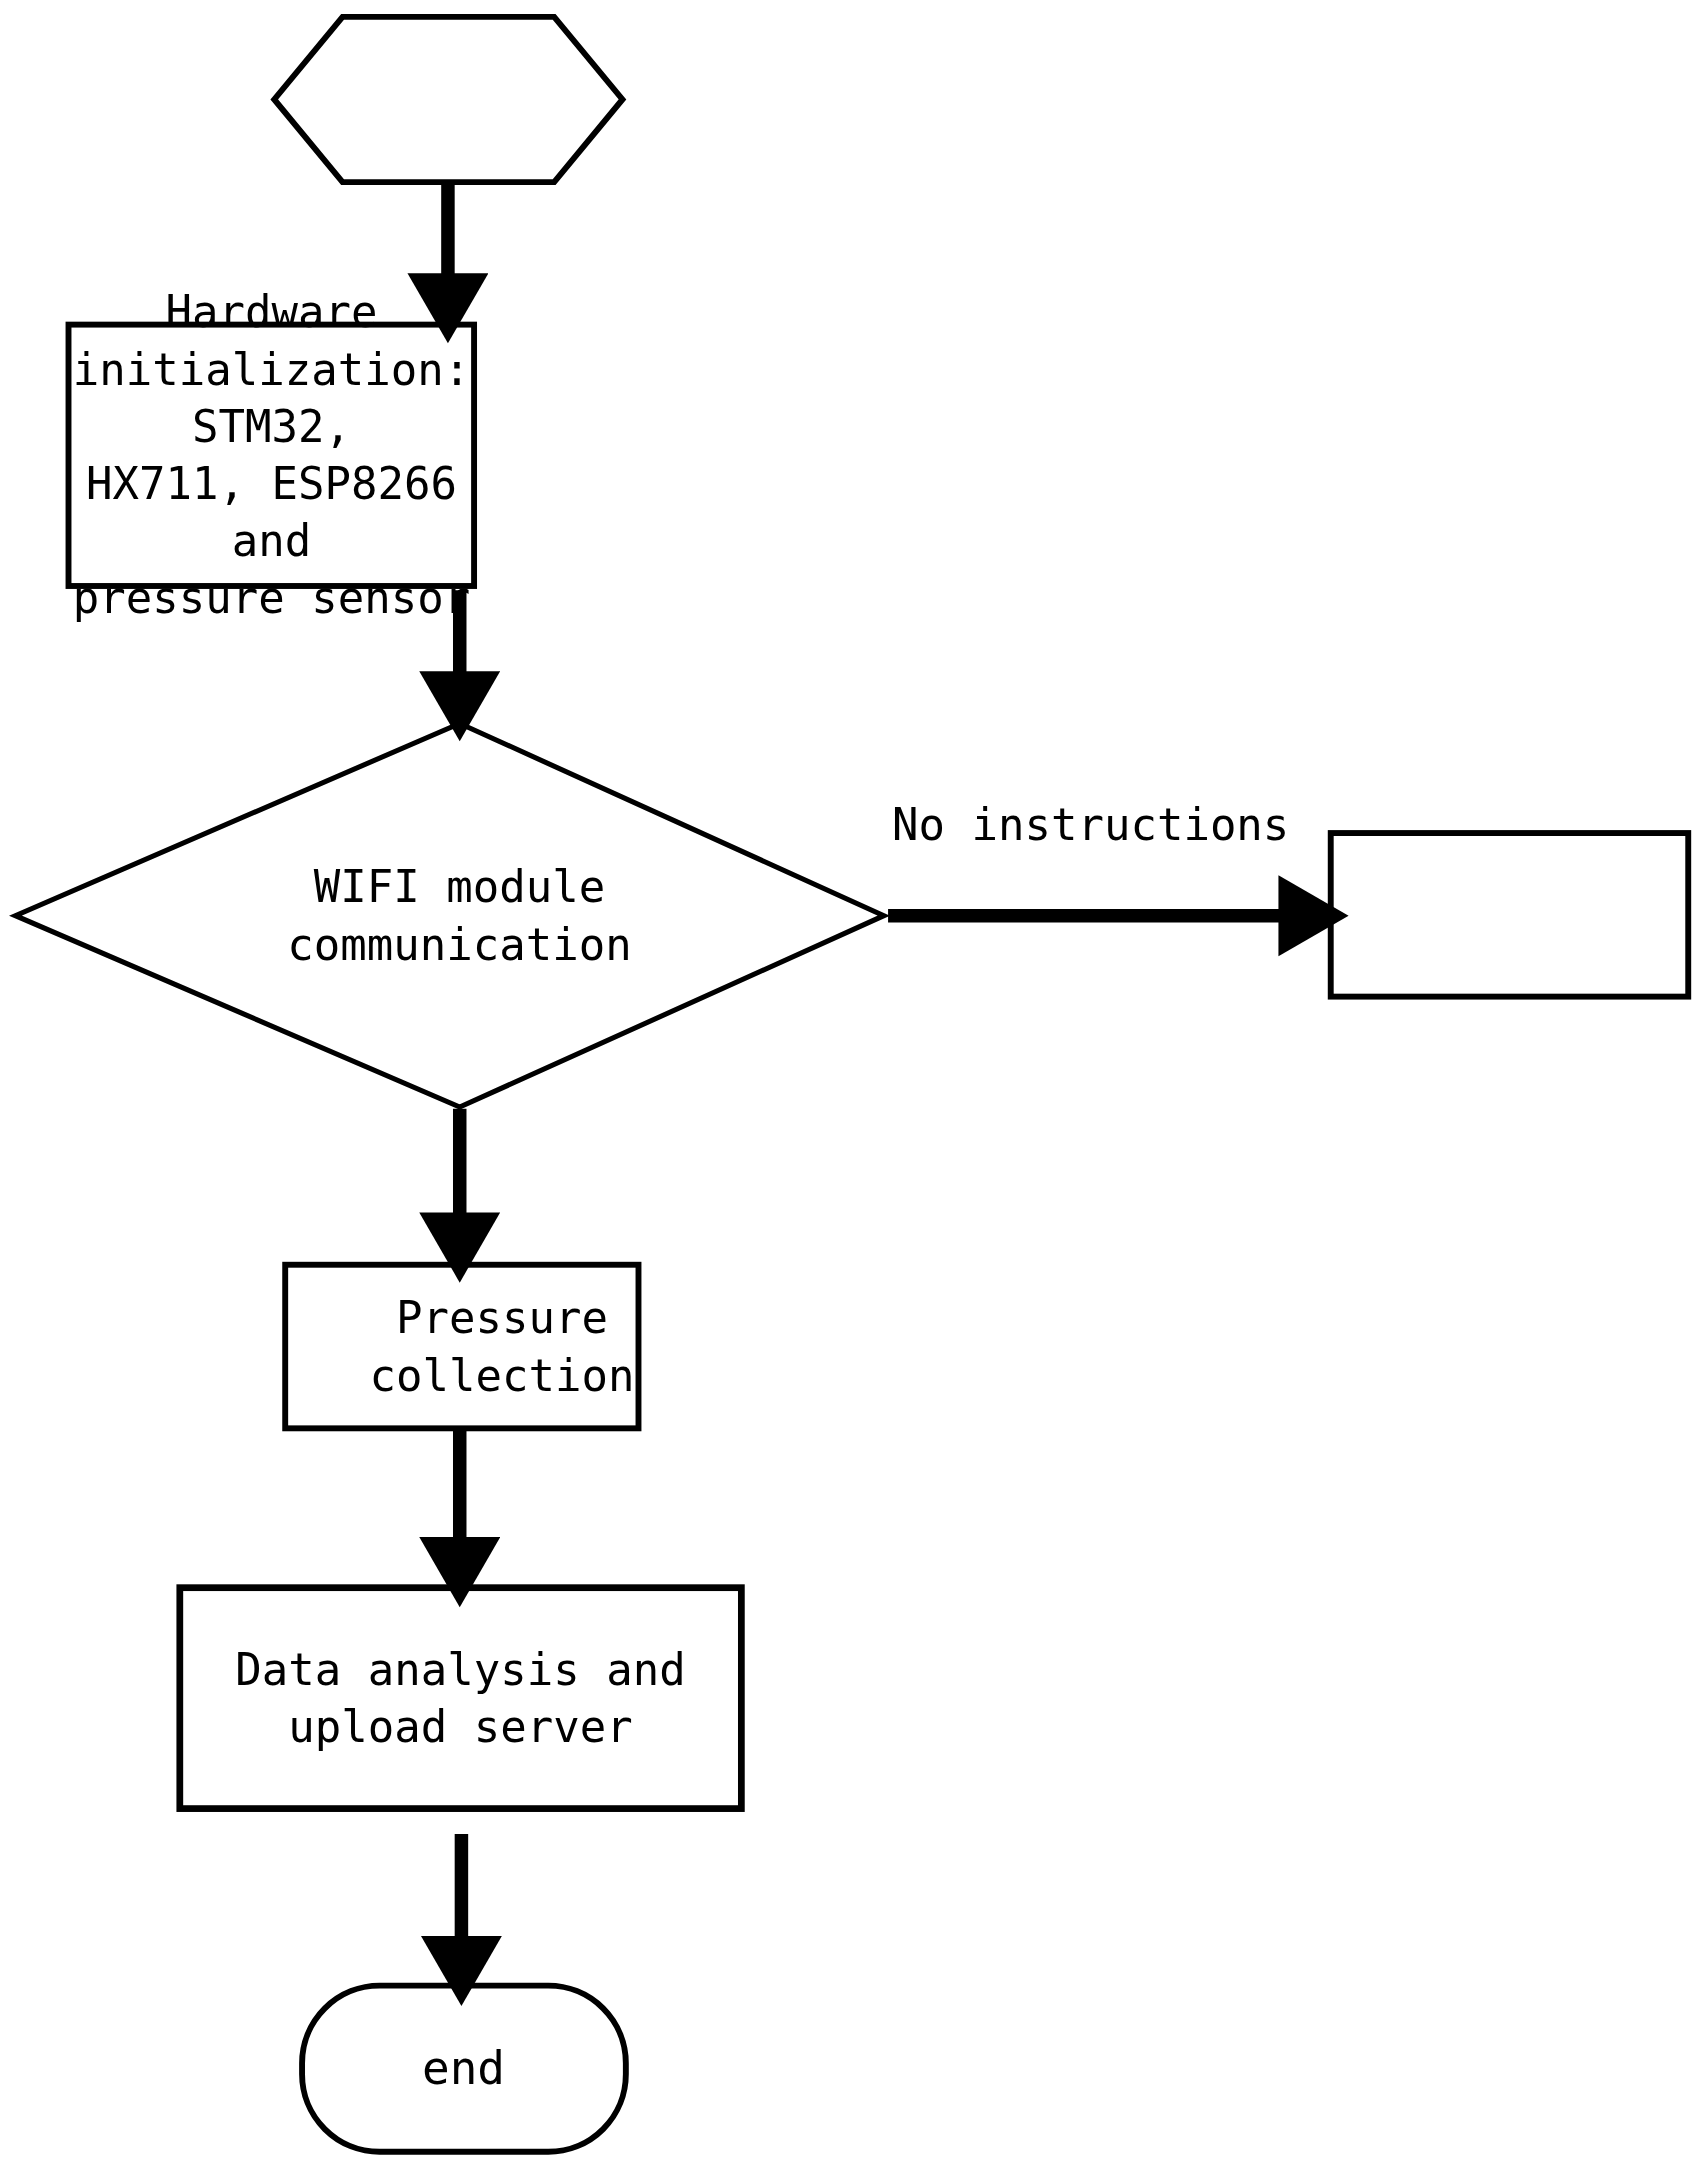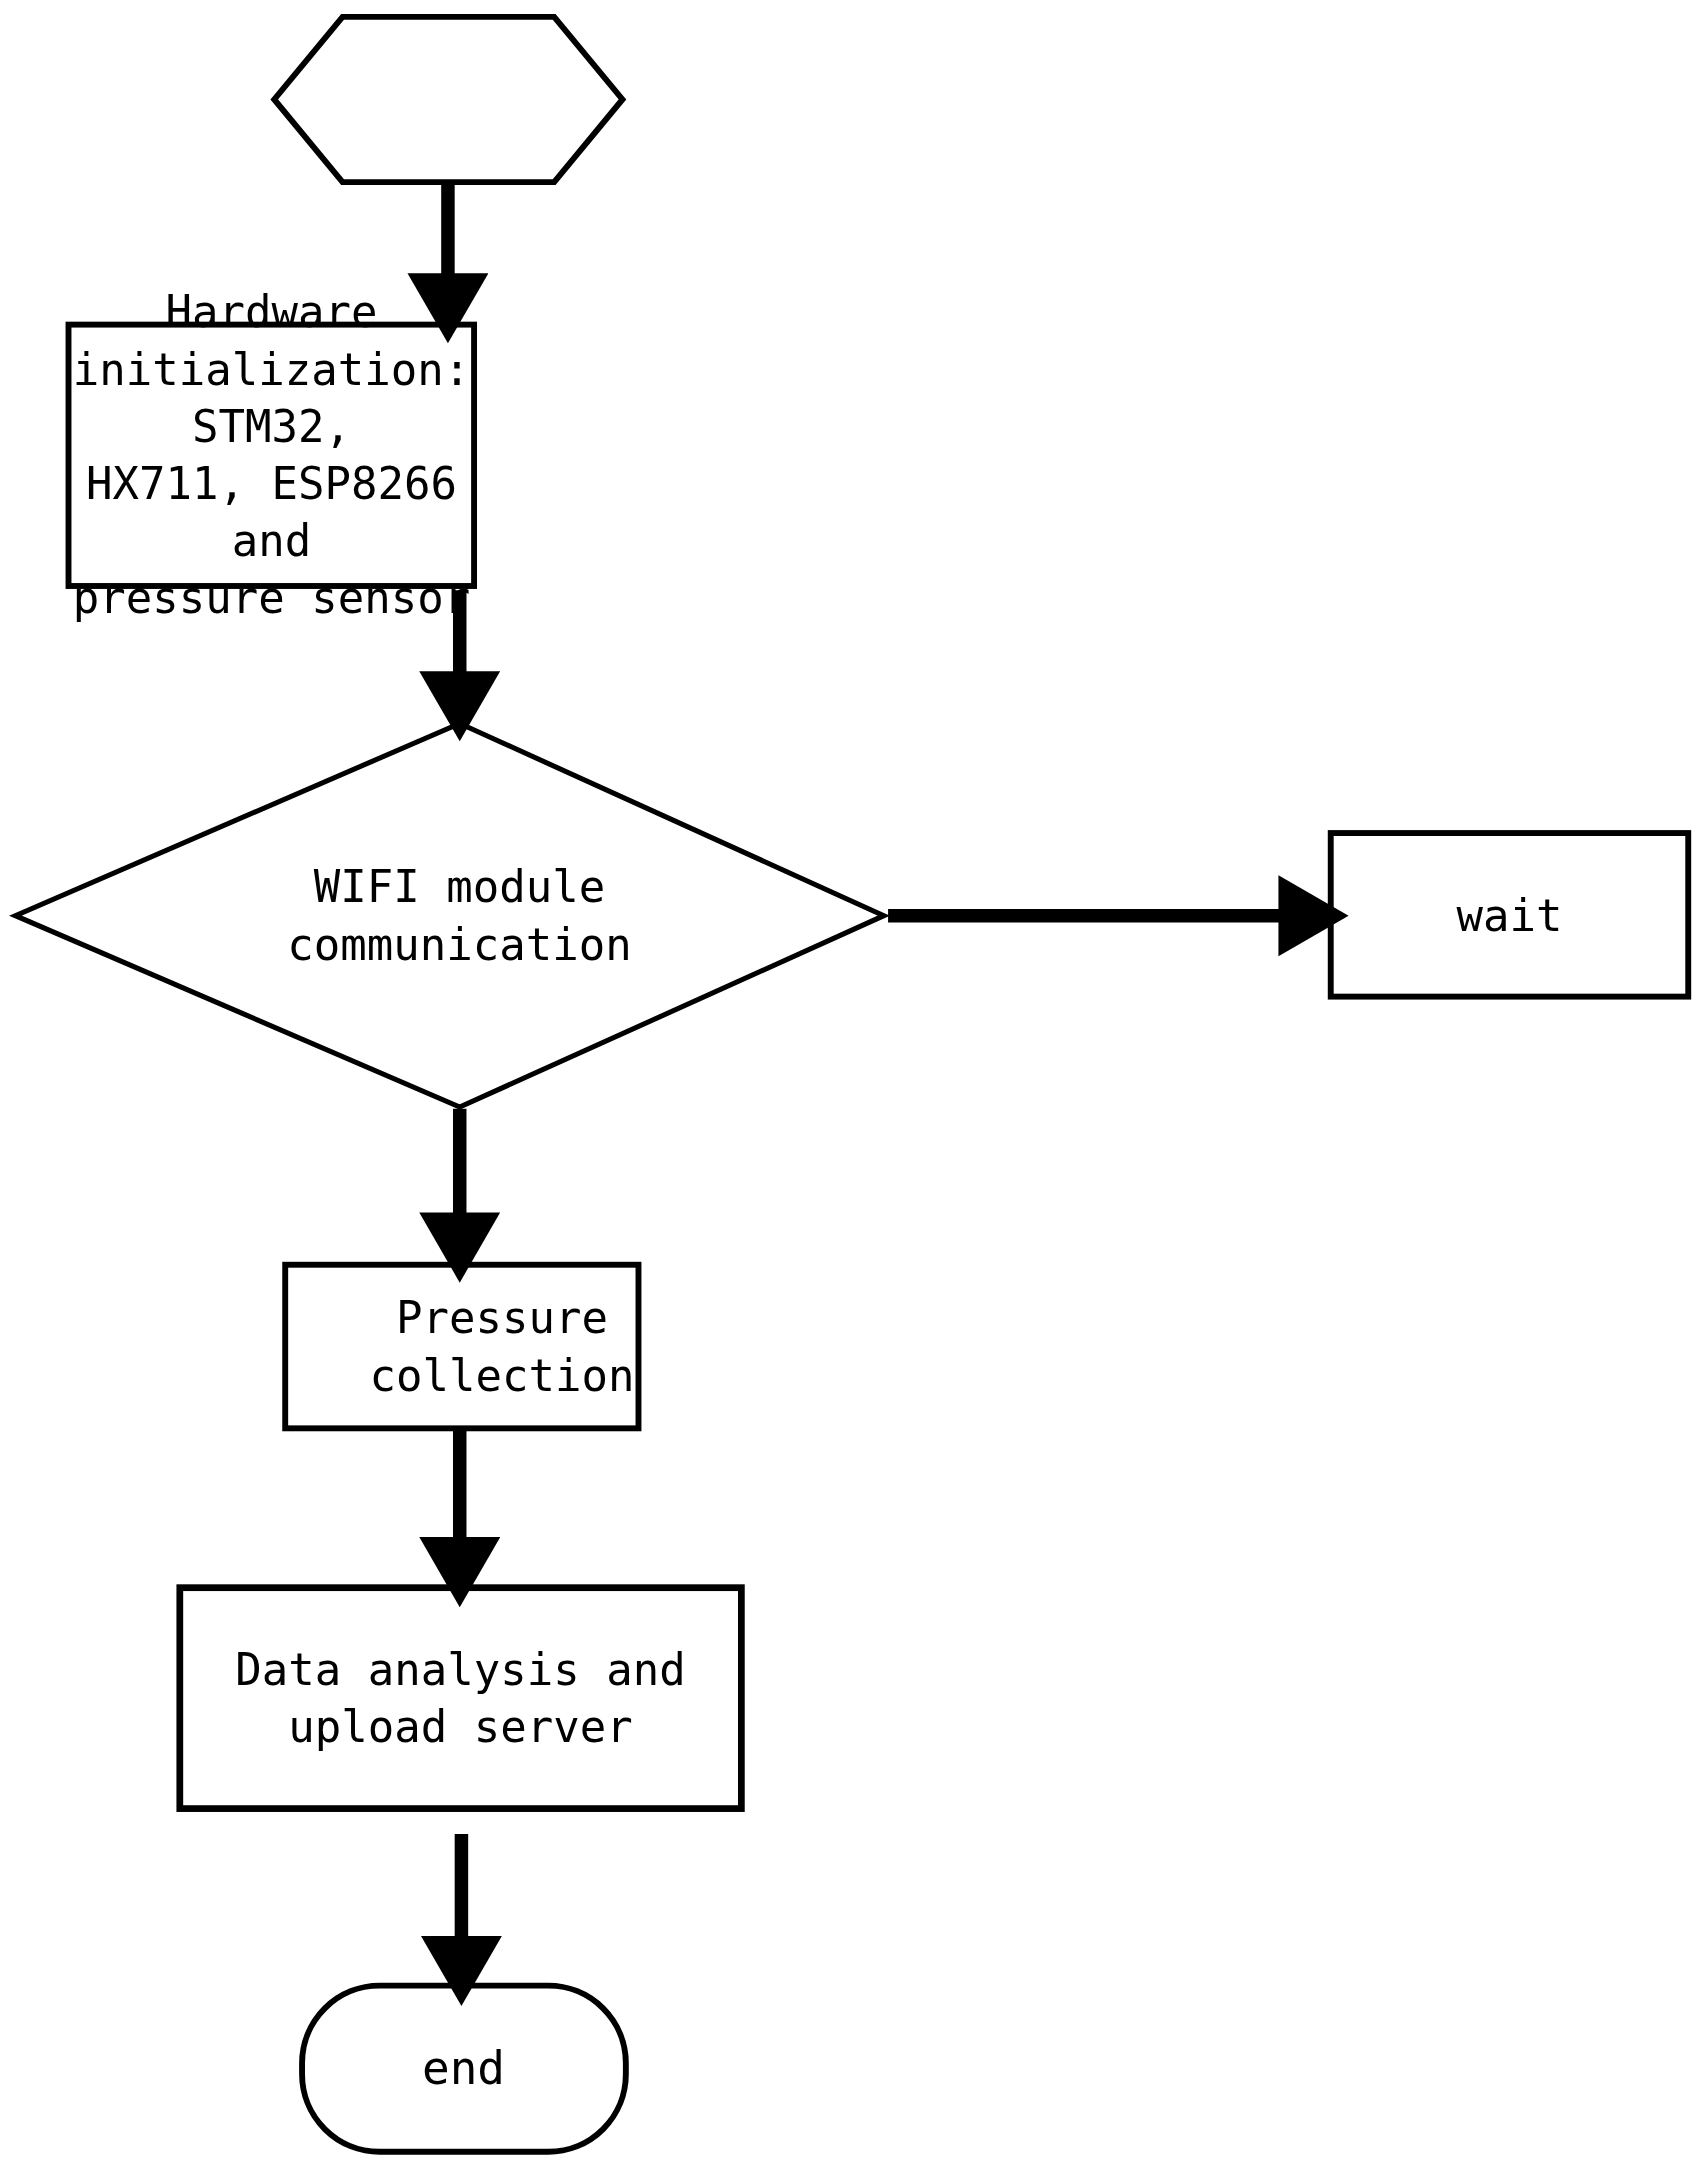--- a/index.html
+++ b/index.html
@@ -93,25 +93,25 @@
 
 
   <div class="node-label" id="label-hardware">Hardware
 initialization: STM32,
 HX711, ESP8266 and
 pressure sensor</div>
 
   <div class="node-label" id="label-wifi">WIFI module
 communication</div>
 
-  <div class="node-label" id="label-wait">wait</div>
 
   <div class="node-label" id="label-pressure">Pressure
 collection</div>
 
   <div class="node-label" id="label-end">end</div>
 
   <div class="node-label" id="label-analysis">Data analysis and
 upload server</div>
 
+  <div class="edge-label" id="label-no-instr">No instructions</div>
 
 </div>
 
 
 </body></html>

